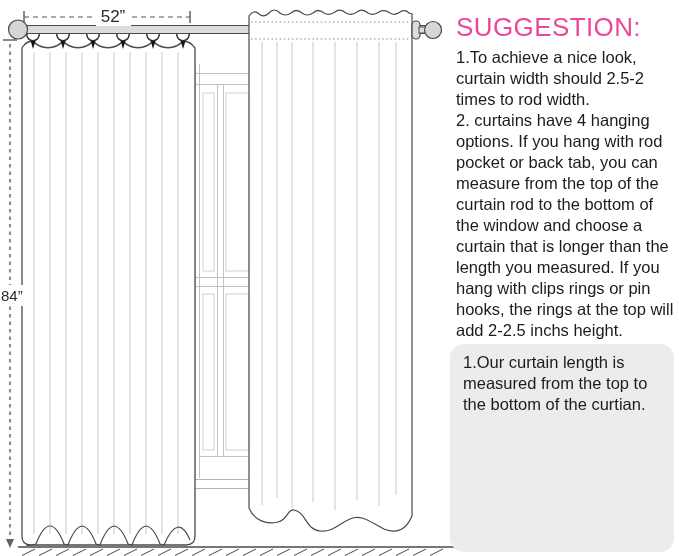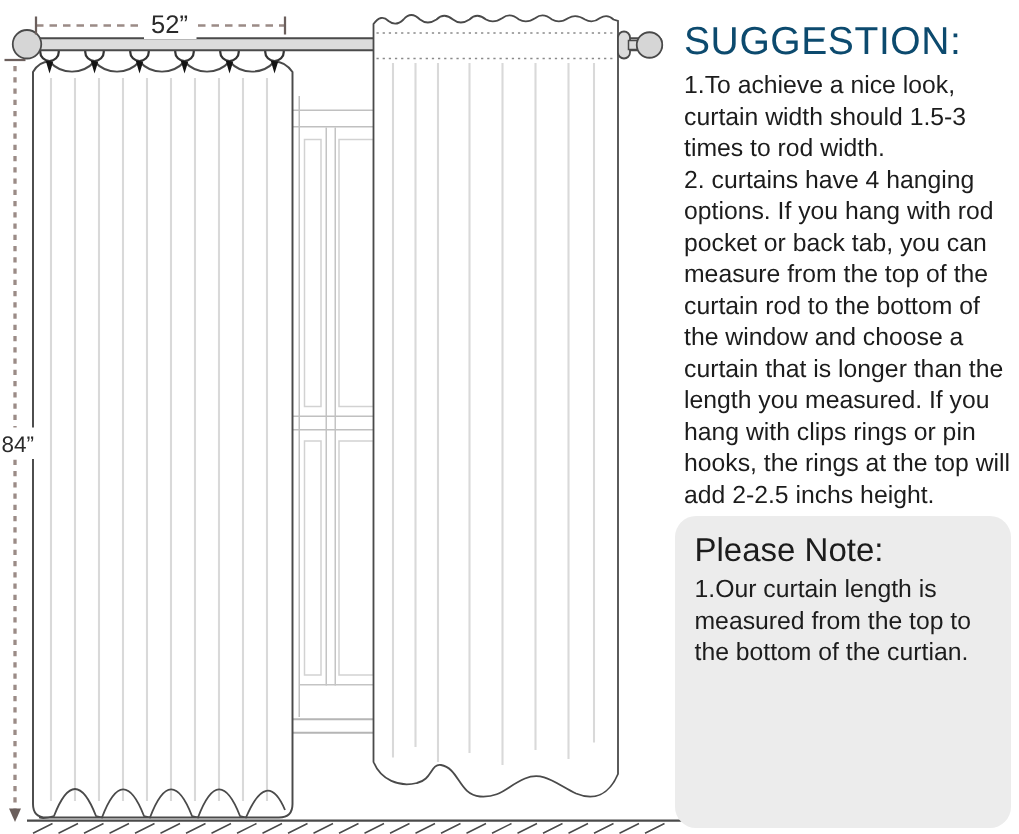--- a/index.html
+++ b/index.html
@@ -6,21 +6,21 @@
   #stage{
     position:relative;width:679px;height:556px;background:#ffffff;
     font-family:"Liberation Sans", sans-serif;color:#1a1a1a;overflow:hidden;padding-left:32px;
   }
   
   #text-col{
     position:absolute;left:456px;top:8px;width:221px;
   }
   .sugg-title{
     font-size:26px;letter-spacing:.4px;margin:4px 0 4px 0;font-weight:400;
-    color:#0c4a6e;
+    color:#ec4899;
   }
   .body-text{
     font-size:16.5px;line-height:21px;margin:0;color:#1c1c1c;
   }
   #note-box{
     position:absolute;left:450px;top:344px;width:224px;height:208px;
     background:#ececec;border-radius:14px;box-sizing:border-box;
     padding:8px 10px 6px 13px;
   }
   .note-title{
@@ -122,22 +122,21 @@
                M158 555.5 l13 -6.5 M175 555.5 l13 -6.5 M192 555.5 l13 -6.5 M209 555.5 l13 -6.5
                M226 555.5 l13 -6.5 M243 555.5 l13 -6.5 M260 555.5 l13 -6.5 M277 555.5 l13 -6.5
                M294 555.5 l13 -6.5 M311 555.5 l13 -6.5 M328 555.5 l13 -6.5 M345 555.5 l13 -6.5
                M362 555.5 l13 -6.5 M379 555.5 l13 -6.5 M396 555.5 l13 -6.5 M413 555.5 l13 -6.5
                M430 555.5 l13 -6.5" stroke="#4a4a4a" stroke-width="1" fill="none"></path>
     </g>
   </svg>
 
   <div id="text-col">
     <h2 class="sugg-title">SUGGESTION:</h2>
-    <p class="body-text">1.To achieve a nice look, curtain width should 1.5-3 times to rod width.</p>
+    <p class="body-text">1.To achieve a nice look, curtain width should 2.5-2 times to rod width.</p>
     <p class="body-text">2. curtains have 4 hanging options. If you hang with rod pocket or back tab, you can measure from the top of the curtain rod to the bottom of the window and choose a curtain that is longer than the length you measured. If you hang with clips rings or pin hooks, the rings at the top will add 2-2.5 inchs height.</p>
   </div>
 
   <div id="note-box">
-    <h3 class="note-title">Please Note:</h3>
     <p class="body-text">1.Our curtain length is measured from the top to the bottom of the curtian.</p>
   </div>
 
 </div>
 
 </body></html>

